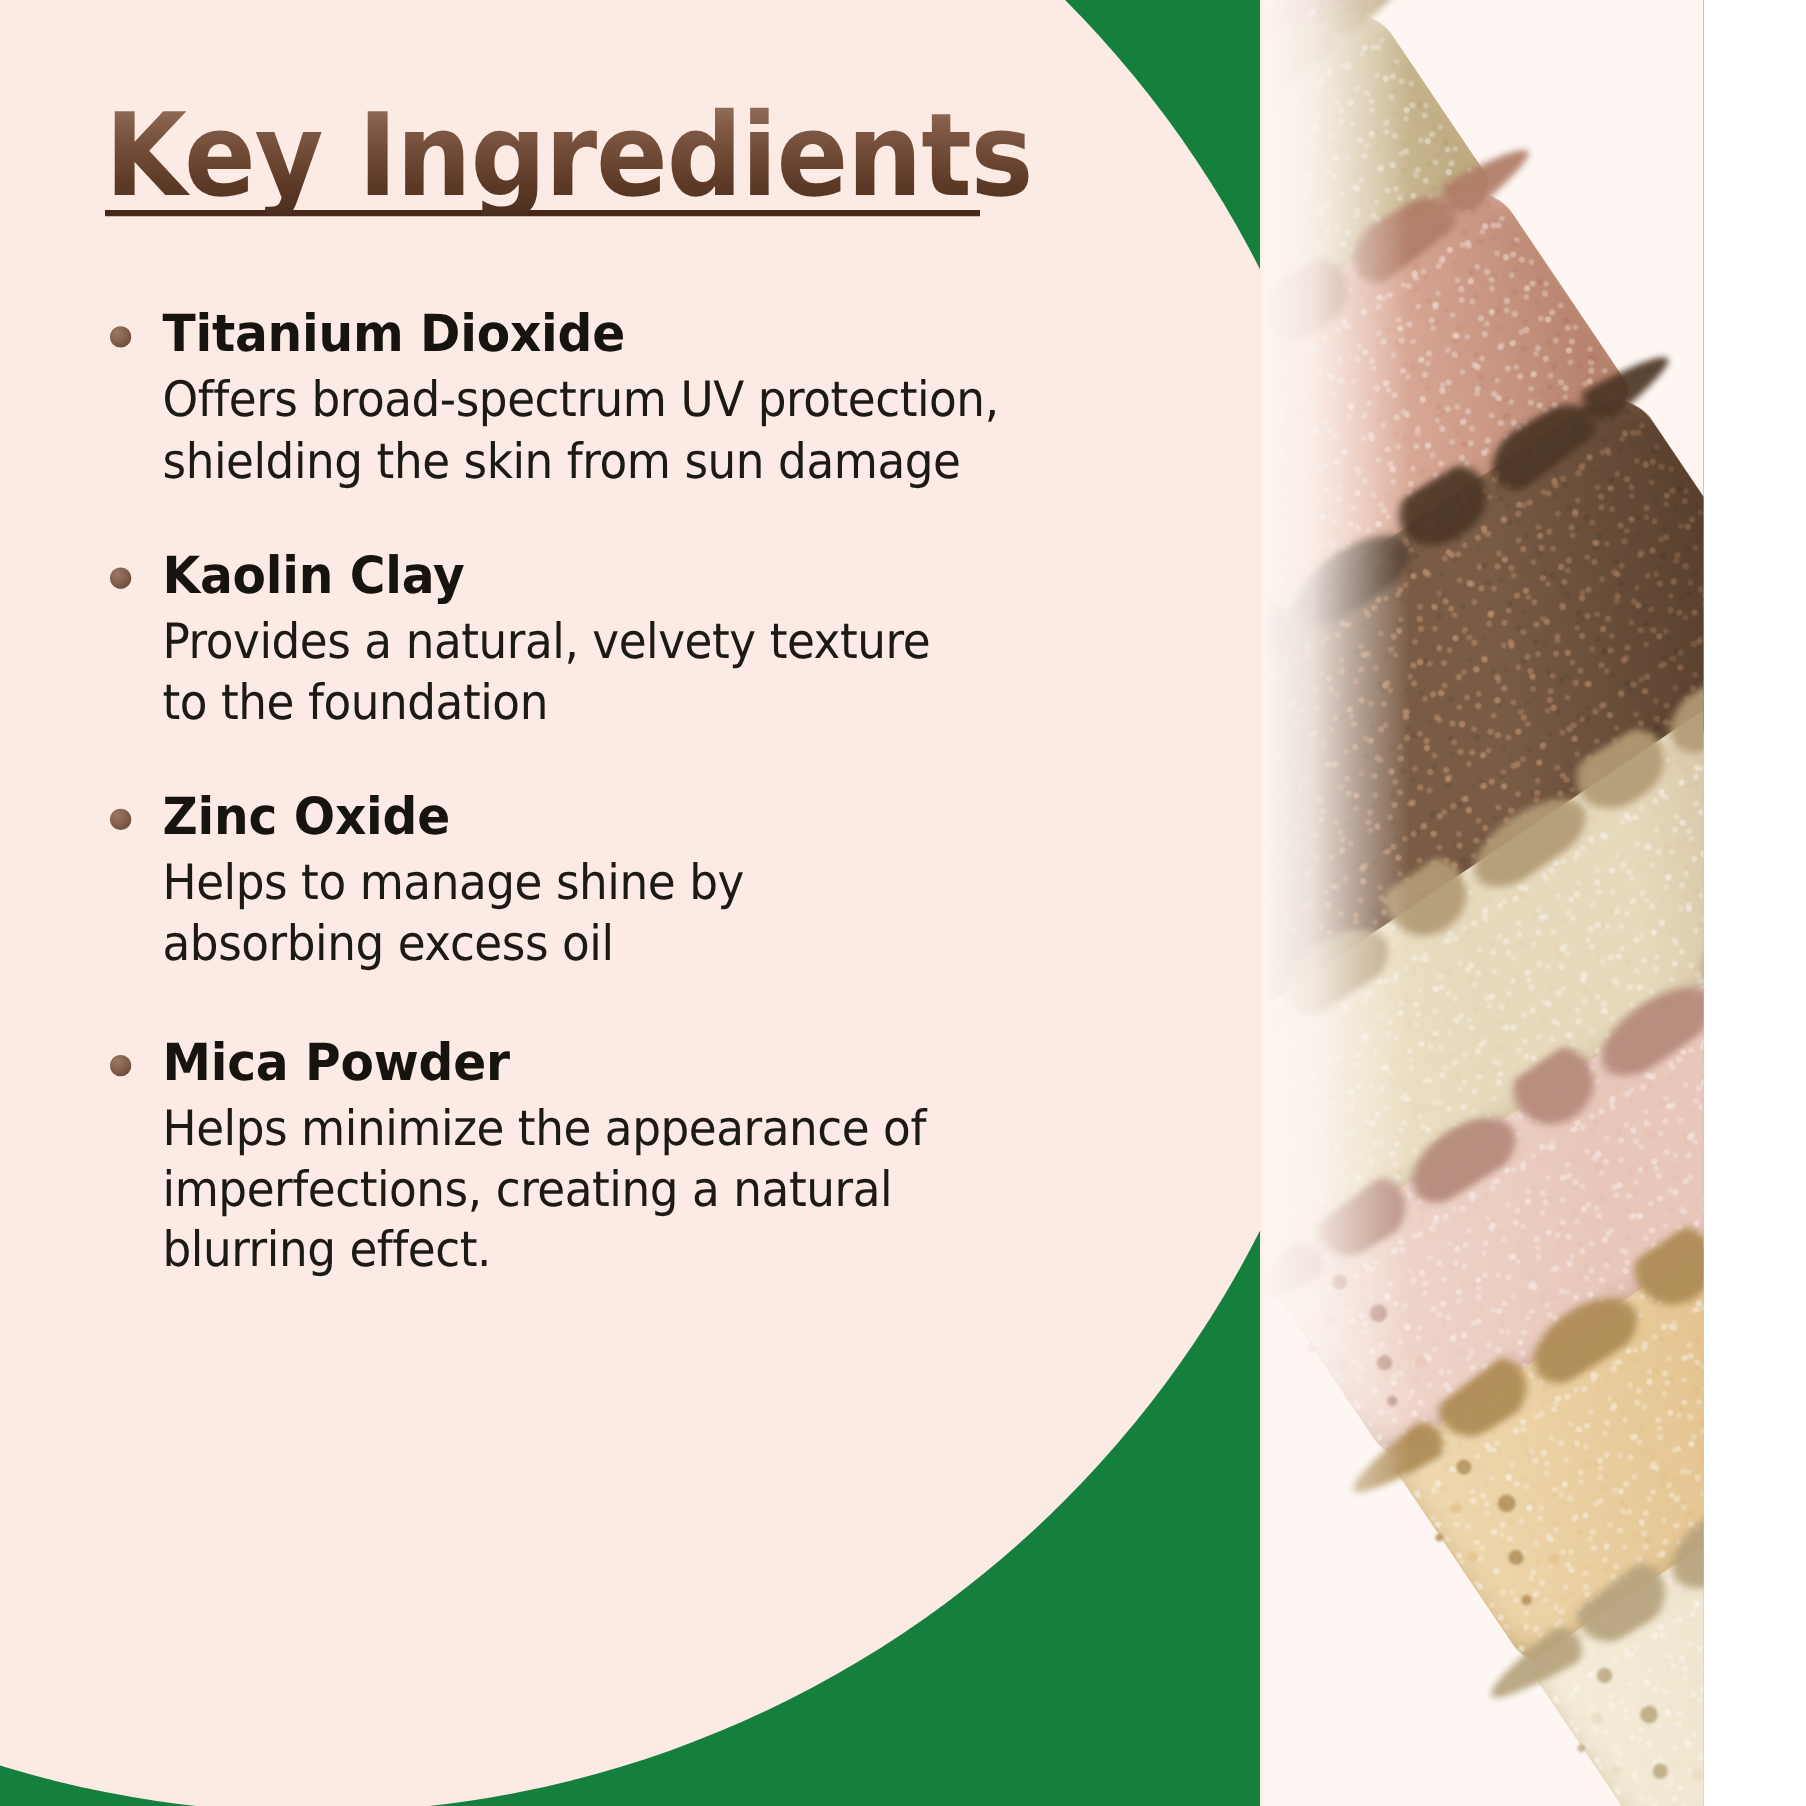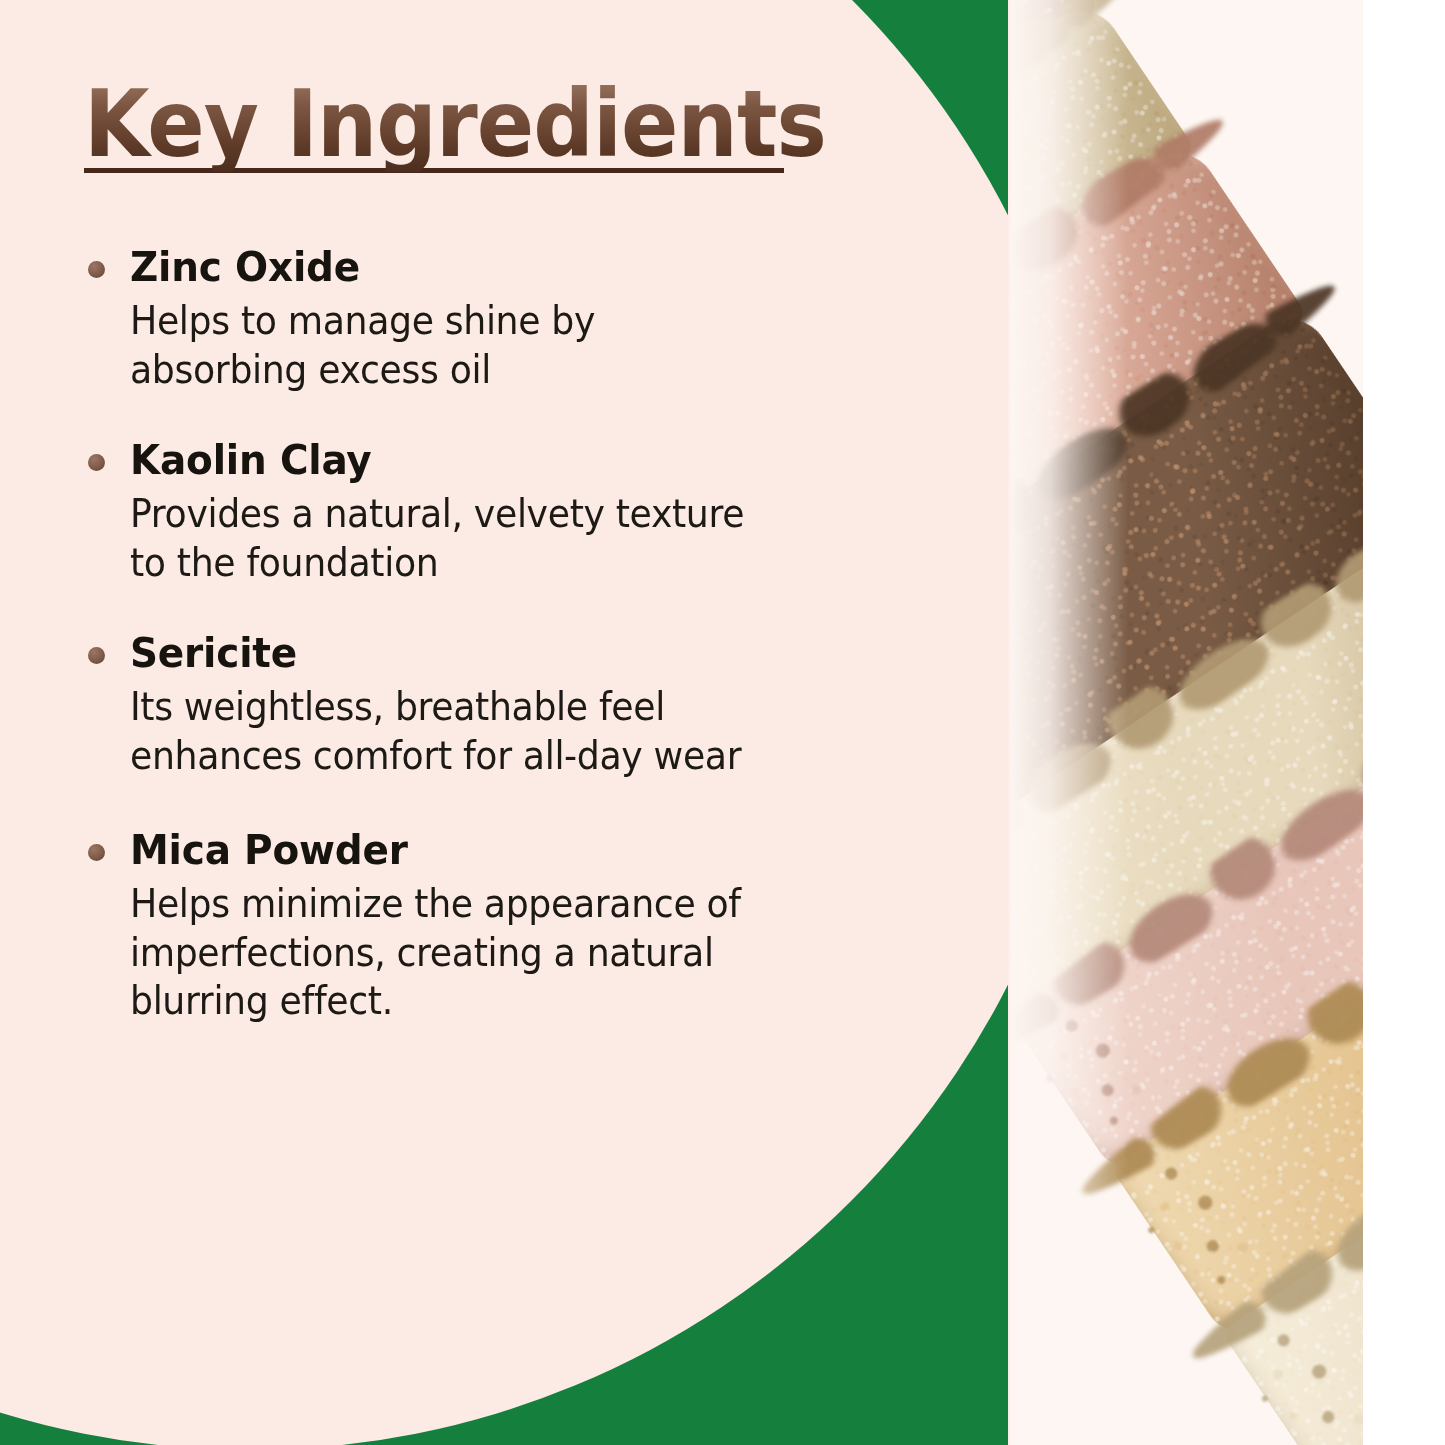--- a/index.html
+++ b/index.html
@@ -201,41 +201,41 @@
 
   <div class="content">
 
     <div class="title-wrap">
       <div class="title">Key Ingredients</div>
       <div class="title-rule"></div>
     </div>
 
     <ul class="ing-list">
 
+      <li class="ing-item">
+        <span class="bullet"></span>
+        <span class="ing-name">Titanium Dioxide</span>
+        <span class="ing-desc">Offers broad-spectrum UV protection,
+shielding the skin from sun damage</span>
+      </li>
+
+      <li class="ing-item">
+        <span class="bullet"></span>
+        <span class="ing-name">Kaolin Clay</span>
+        <span class="ing-desc">Provides a natural, velvety texture
+to the foundation</span>
+      </li>
 
       <li class="ing-item">
         <span class="bullet"></span>
         <span class="ing-name">Zinc Oxide</span>
         <span class="ing-desc">Helps to manage shine by
 absorbing excess oil</span>
       </li>
 
-      <li class="ing-item">
-        <span class="bullet"></span>
-        <span class="ing-name">Kaolin Clay</span>
-        <span class="ing-desc">Provides a natural, velvety texture
-to the foundation</span>
-      </li>
-
-      <li class="ing-item">
-        <span class="bullet"></span>
-        <span class="ing-name">Sericite</span>
-        <span class="ing-desc">Its weightless, breathable feel
-enhances comfort for all-day wear</span>
-      </li>
 
       <li class="ing-item">
         <span class="bullet"></span>
         <span class="ing-name">Mica Powder</span>
         <span class="ing-desc">Helps minimize the appearance of
 imperfections, creating a natural
 blurring effect.</span>
       </li>
 
     </ul>

